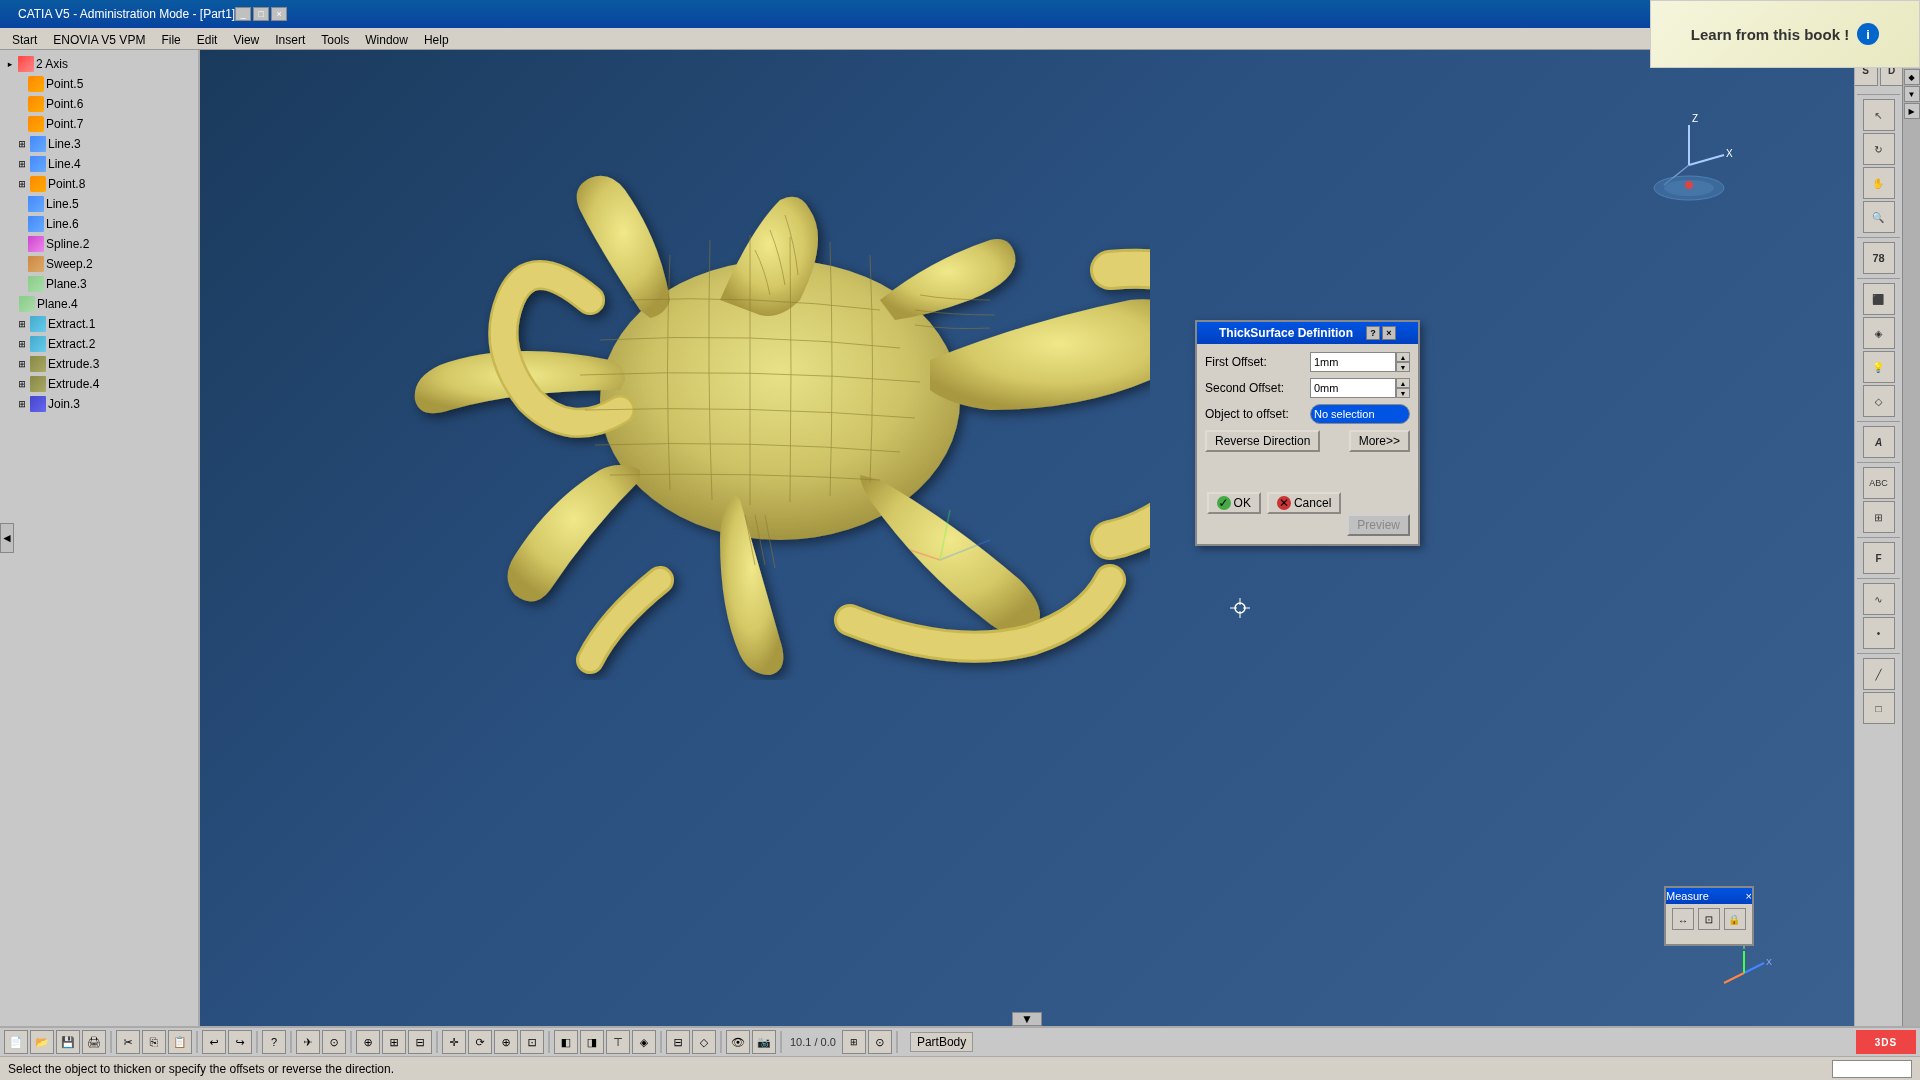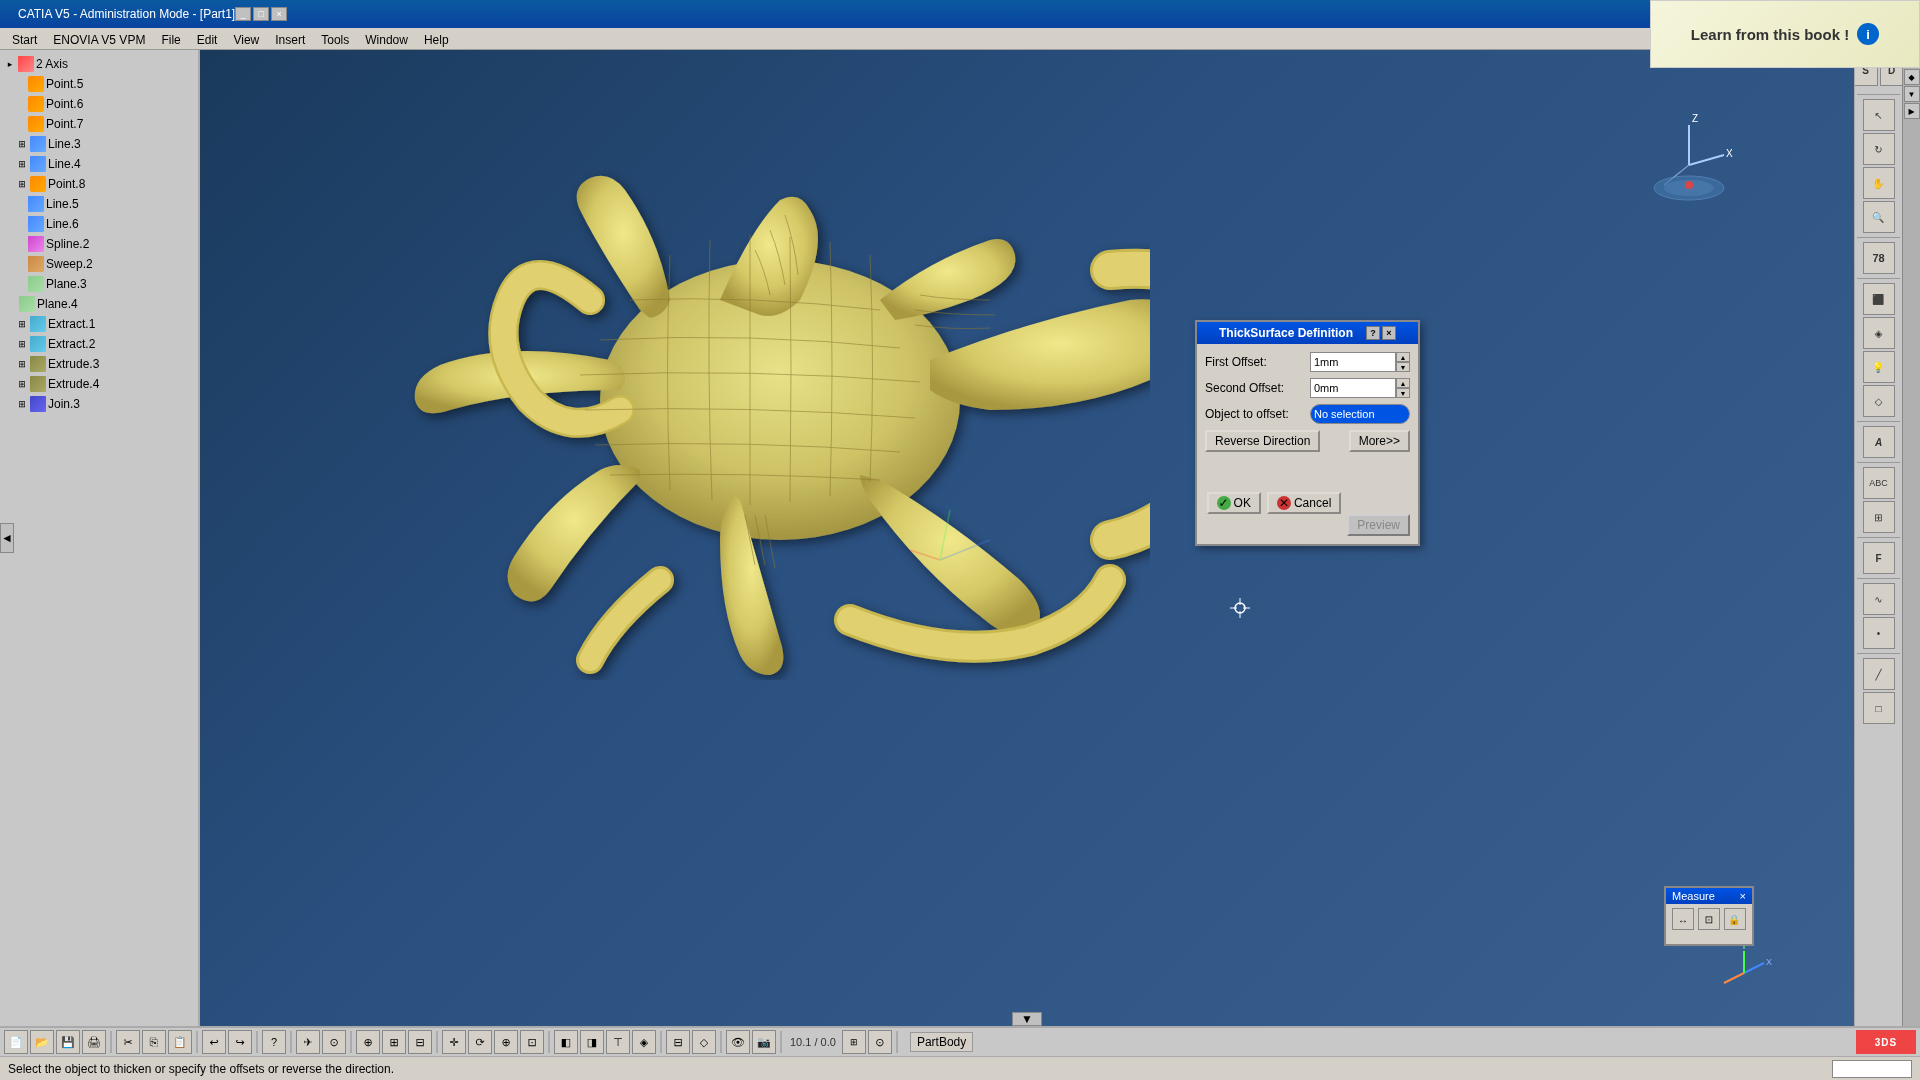--- a/index.html
+++ b/index.html
@@ -192,21 +192,21 @@
     }
 
     
     #measure-panel {
       position: absolute; bottom: 80px; right: 100px;
       width: 90px; height: 60px; background: #d4d0c8;
       border: 2px solid #888; z-index: 100;
     }
     #measure-title {
       background: linear-gradient(to bottom, #0054e3, #0040c0);
-      color: white; padding: 2px 6px; font-size: 11px; display: flex; align-items: center; justify-content: space-between;
+      color: white; padding: 2px 0; font-size: 11px; display: flex; align-items: center; justify-content: space-between;
     }
     #measure-body { display: flex; justify-content: center; align-items: center; padding: 4px; gap: 4px; }
     .measure-btn {
       width: 22px; height: 22px; background: #d4d0c8; border: 1px solid #888;
       display: flex; align-items: center; justify-content: center; font-size: 10px; cursor: pointer;
     }
 
     
     #bottom-toolbar {
       width: 100%; height: 30px; background: #c8c8c8;

